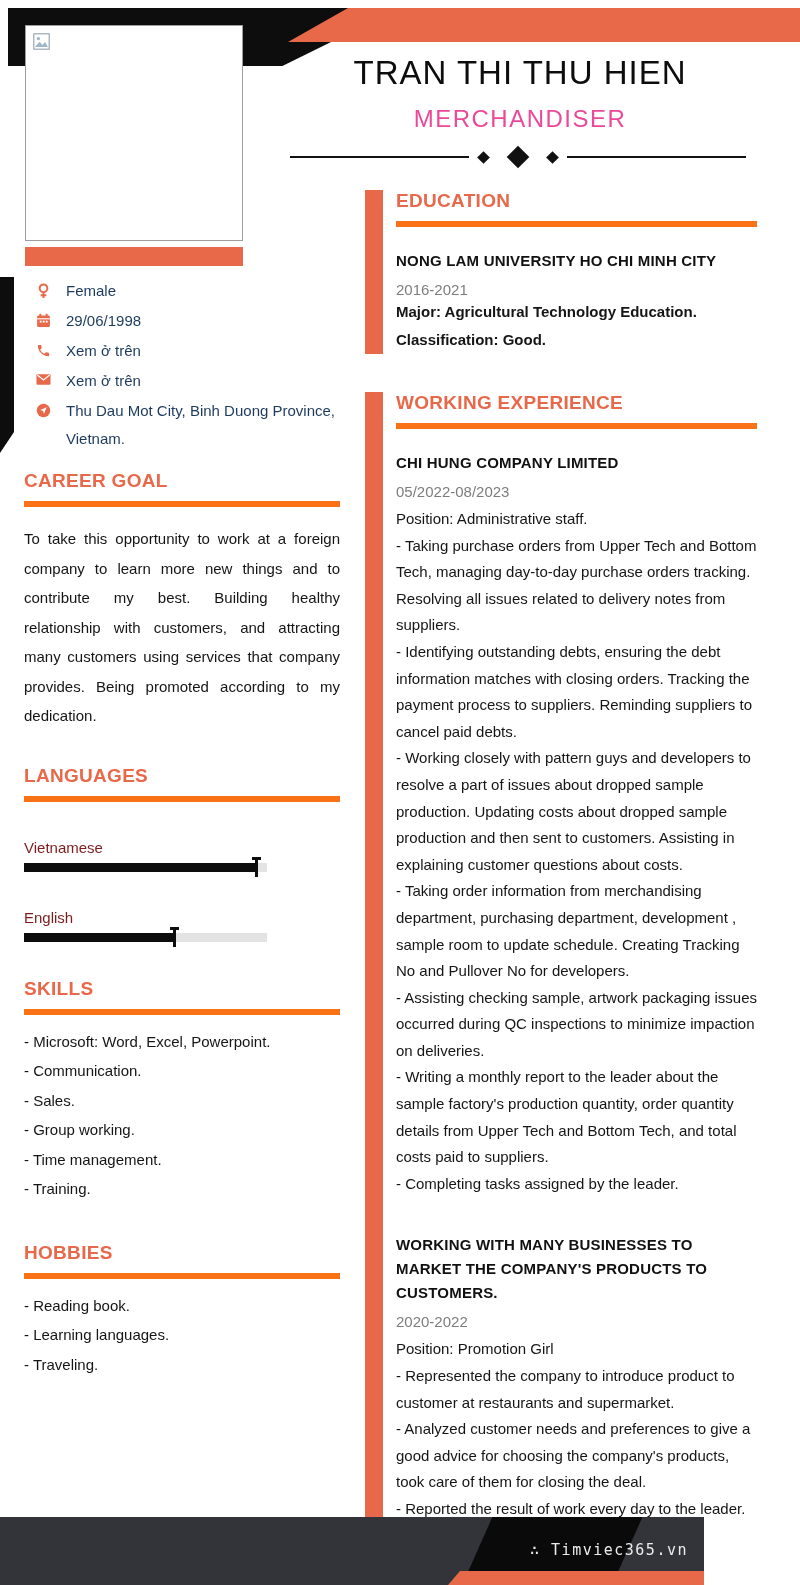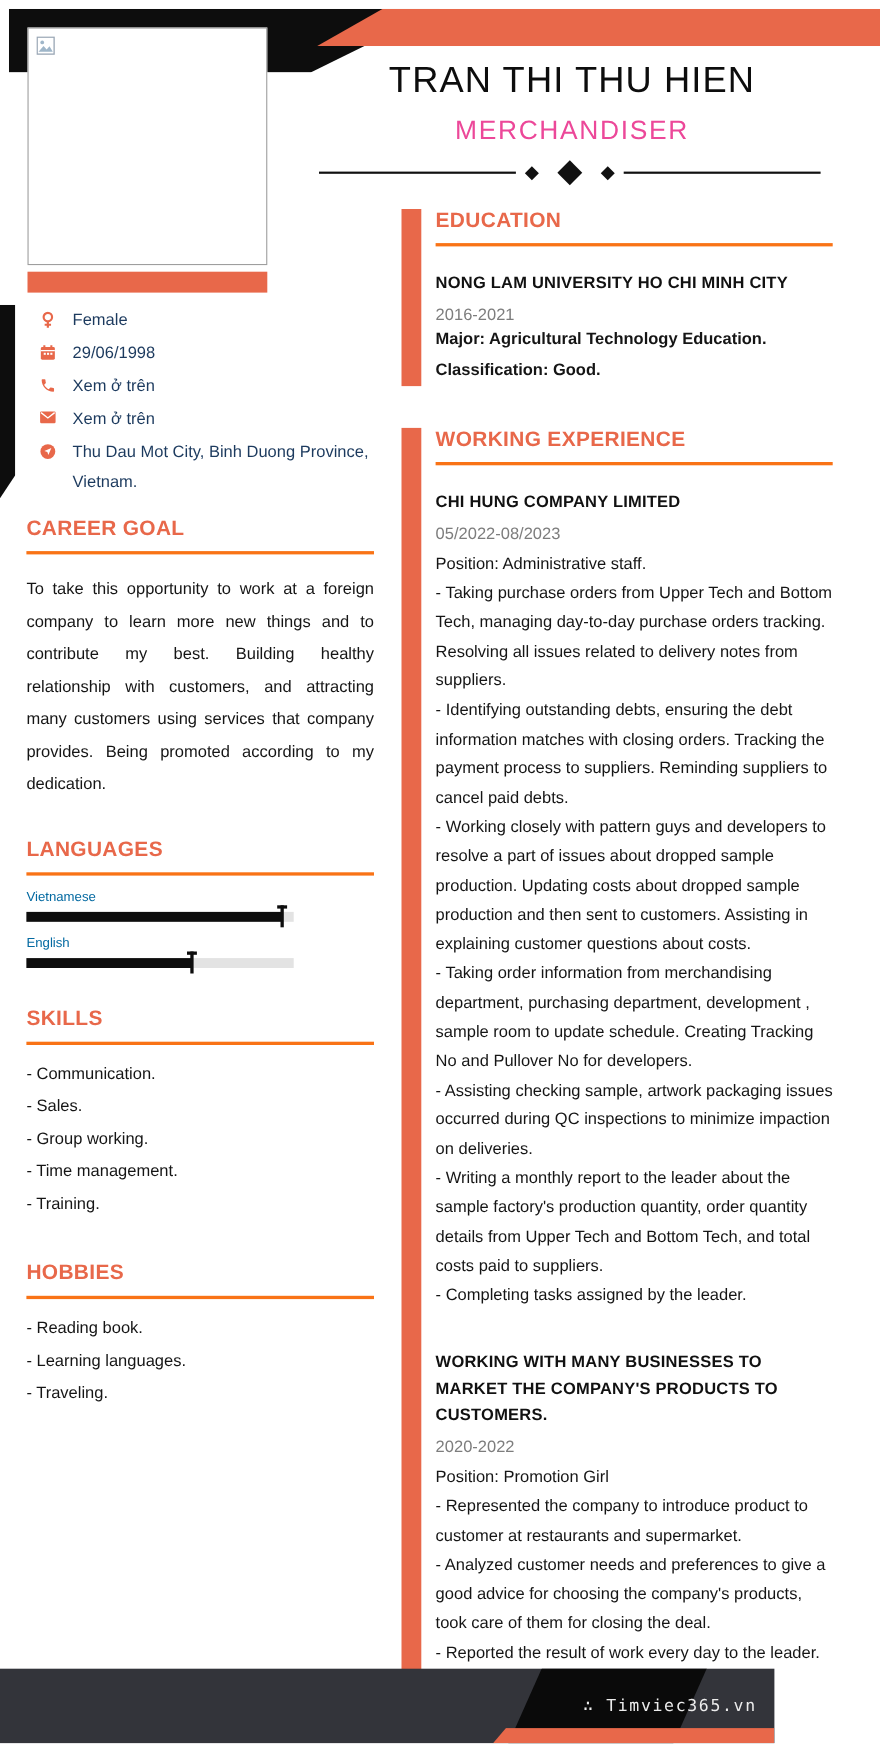--- a/index.html
+++ b/index.html
@@ -33,24 +33,24 @@
   
   .contact{position:absolute;left:0;top:277px;width:352px;}
   .contact-strip{position:absolute;left:0;top:0;width:14px;height:176px;background:#0d0d0d;
     clip-path:polygon(0 0,100% 0,100% 88%,0 100%);}
   .contact-list{margin-left:34px;}
   .c-row{display:flex;align-items:flex-start;margin-bottom:2px;font-size:15px;line-height:28px;color:var(--contact);}
   .c-icon{width:18px;margin-right:14px;flex:none;display:flex;justify-content:center;padding-top:6px;}
   
   .left-col{position:absolute;left:24px;top:470px;width:316px;}
   .sec-h{color:var(--accent);font-size:19px;font-weight:bold;letter-spacing:.3px;
-    border-bottom:3px solid #f97316;padding-bottom:9px;}
+    border-bottom:6px solid #f97316;padding-bottom:9px;}
   .goal-text{margin-top:17px;font-size:15px;line-height:29.5px;text-align:justify;color:var(--ink);}
   .mt34{margin-top:34px;} .mt36{margin-top:36px;} .mt38{margin-top:38px;}
-  .lang-label{margin-top:12px;font-size:12px;color:#0369a1;}
+  .lang-label{margin-top:37px;font-size:15px;color:#7f1d1d;}
   .lang-bar{margin-top:7px;width:243px;height:9px;background:#e3e3e3;position:relative;}
   .lang-fill{height:100%;background:#0d0d0d;position:relative;}
   .lang-handle{position:absolute;right:-1px;top:-6px;width:3px;height:20px;background:#0d0d0d;}
   .lang-handle::before{content:"";position:absolute;left:-3px;top:0;width:9px;height:3px;background:#0d0d0d;}
   .li{font-size:15px;line-height:29.5px;color:var(--ink);}
   .list{margin-top:12px;}
   
   .right-col{position:absolute;left:365px;top:190px;width:392px;}
   .block{position:relative;padding-left:31px;}
   .accent-bar{position:absolute;left:0;top:0;width:18px;height:100%;background:var(--accent);}
@@ -172,20 +172,21 @@
     </div>
     <div class="lang-label">English</div>
     <div class="lang-bar">
       <div class="lang-fill" style="width:62%">
         <span class="lang-handle"></span>
       </div>
     </div>
 
     <div class="sec-h mt36">SKILLS</div>
     <div class="list">
+      <div class="li">- Microsoft: Word, Excel, Powerpoint.</div>
       <div class="li">- Communication.</div>
       <div class="li">- Sales.</div>
       <div class="li">- Group working.</div>
       <div class="li">- Time management.</div>
       <div class="li">- Training.</div>
     </div>
 
     <div class="sec-h mt38">HOBBIES</div>
     <div class="list">
       <div class="li">- Reading book.</div>

